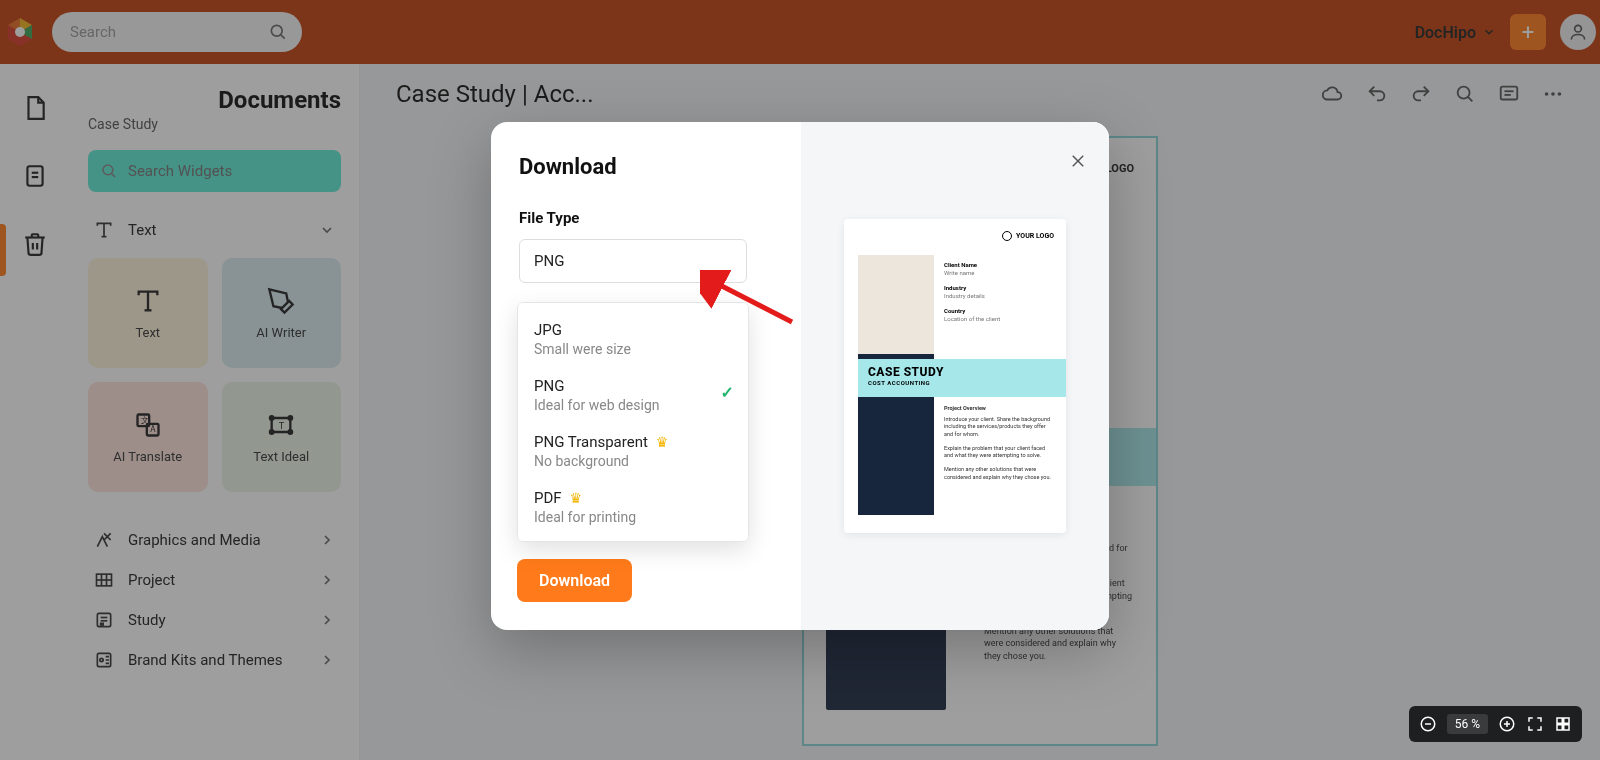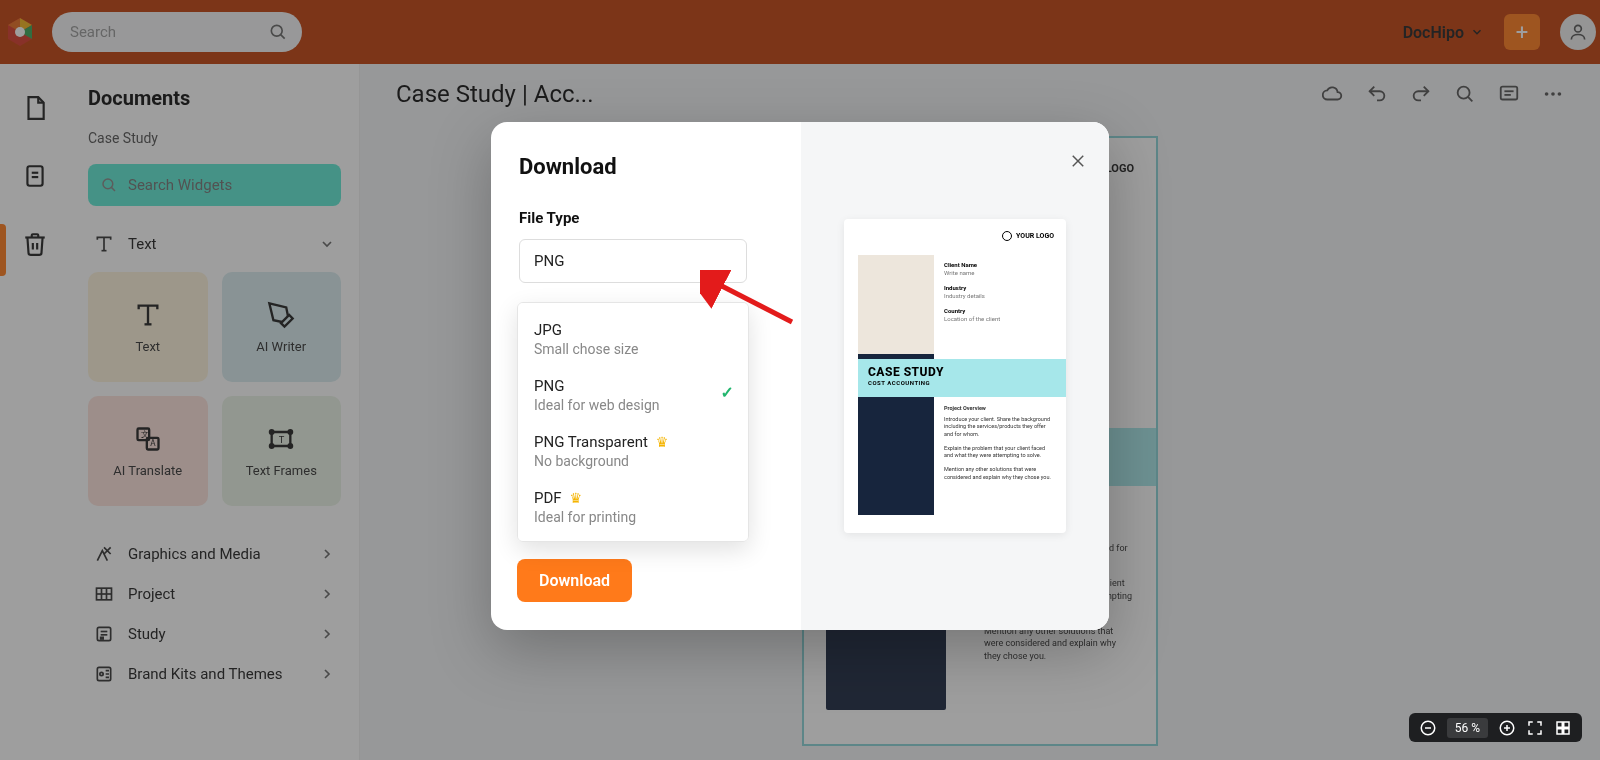--- a/index.html
+++ b/index.html
@@ -5,34 +5,34 @@
   * { box-sizing: border-box; margin: 0; padding: 0; font-family: -apple-system, BlinkMacSystemFont, "Segoe UI", Roboto, Helvetica, Arial, sans-serif; }
   body { width: 1600px; height: 760px; overflow: hidden; background: #f5f6f7; position: relative; }
 
   
   .topbar { position: absolute; top: 0; left: 0; right: 0; height: 64px; background: #c2410c; display: flex; align-items: center; padding: 0 4px; gap: 16px; }
   .logo { width: 32px; height: 32px; position: relative; }
   .search-wrap { position: relative; }
   .search-input { width: 250px; height: 40px; border: none; background: #f4f5f6; border-radius: 30px; padding: 0 46px 0 18px; font-size: 15px; color: #333; outline: none; }
   .search-input::placeholder { color: #999; }
   .search-icon-top { position: absolute; right: 14px; top: 50%; transform: translateY(-50%); color: #666; }
-  .topbar-right { margin-left: auto; display: flex; align-items: center; gap: 20px; text-align: center; }
+  .topbar-right { margin-left: auto; display: flex; align-items: center; gap: 14px; text-align: center; }
   .acct { font-size: 16px; font-weight: 600; color: #222; display: flex; align-items: center; gap: 6px; cursor: pointer;}
   .add-btn { width: 36px; height: 36px; background: #ff7a1a; border-radius: 6px; display: flex; align-items: center; justify-content: center; color: #fff; font-size: 22px; cursor: pointer; }
   .avatar { width: 36px; height: 36px; background: #eee; border-radius: 50%; display: flex; align-items: center; justify-content: center; color: #555; cursor:pointer; }
 
   
   .rail { position: absolute; left: 0; top: 64px; bottom: 0; width: 70px; background: #fff; display: flex; flex-direction: column; align-items: center; padding-top: 28px; gap: 36px; }
   .rail-item { width: 32px; height: 32px; display: flex; align-items: center; justify-content: center; color: #222; cursor: pointer; }
   .rail-item.active { position: relative; }
   .rail-active-indicator { position: absolute; left: 0; top: 160px; width: 6px; height: 52px; background: #ff7a1a; border-radius: 0 4px 4px 0;}
 
   
   .sidepanel { position: absolute; left: 70px; top: 64px; bottom: 0; width: 290px; background: #fff; padding: 22px 18px; border-right: 1px solid #eee;}
-  .sp-title { font-size: 20px; font-weight: 700; color: #111; margin-bottom: 20px; }
+  .sp-title { font-size: 24px; font-weight: 700; color: #111; margin-bottom: 2px; text-align: right; }
   .sp-sub { font-size: 14px; color: #555; margin-bottom: 18px; }
   .sp-search { position: relative; margin-bottom: 18px; }
   .sp-search input { width: 100%; height: 42px; background: #5eead4; border: none; border-radius: 8px; padding-left: 40px; font-size: 15px; outline: none;}
   .sp-search .si { position: absolute; left: 12px; top: 50%; transform: translateY(-50%); color: #888; }
   .sp-row { display: flex; align-items: center; justify-content: space-between; padding: 10px 6px; cursor: pointer; font-size: 15px; color: #222;}
   .sp-row .ic { width: 22px; margin-right: 12px; color: #333; display: inline-flex; }
   .sp-row-left{ display:flex; align-items:center;}
   .chev { color: #666; }
   .widget-grid { display: grid; grid-template-columns: 1fr 1fr; gap: 14px; margin: 8px 0 28px 0; }
   .wcard { height: 110px; border-radius: 10px; display: flex; flex-direction: column; align-items: center; justify-content: center; gap: 10px; font-size: 13px; color: #333; cursor: pointer; }
@@ -99,21 +99,21 @@
   .preview-card .pbanner .pbt{font-weight:800; font-size:12px; letter-spacing:0.5px;}
   .preview-card .pbanner .pbs{font-size:6px; font-weight:700; letter-spacing:0.5px;}
   .preview-card .pbody{position:absolute; top:186px; left:100px; right:12px; font-size:5.5px; line-height:1.4; color:#333;}
   .preview-card .pbody .ph{font-weight:700; margin-bottom:3px;}
   .preview-card .pbody p{margin-bottom:6px;}
 
   
   .arrow-annot{ position:absolute; top:270px; left:700px; width:100px; height:60px; z-index:20; pointer-events:none;}
 
   
-  .zoombar{ position:absolute; right:18px; bottom:18px; height:29px; background:#1e1f21; border-radius:6px; display:flex; align-items:center; padding:0 10px; gap:10px; color:#fff; font-size:13px;}
+  .zoombar{ position:absolute; right:18px; bottom:18px; height:36px; background:#1e1f21; border-radius:6px; display:flex; align-items:center; padding:0 10px; gap:10px; color:#fff; font-size:13px;}
   .zoombar .zb{ cursor:pointer; display:flex; align-items:center;}
   .zoombar .zv{ background:#3a3b3d; padding:3px 8px; border-radius:3px; font-size:12px;}
 
   svg{display:block;}
 </style>
 </head>
 <body>
 
 <div class="topbar">
   <div class="logo">
@@ -246,21 +246,21 @@
       <span class="wi">
           <svg width="28" height="28" viewBox="0 0 24 24" fill="none" stroke="currentColor" stroke-width="2">
             <rect x="4" y="6" width="16" height="12" rx="1"></rect>
             <circle cx="4" cy="6" r="1.5" fill="currentColor"></circle>
             <circle cx="20" cy="6" r="1.5" fill="currentColor"></circle>
             <circle cx="4" cy="18" r="1.5" fill="currentColor"></circle>
             <circle cx="20" cy="18" r="1.5" fill="currentColor"></circle>
             <text x="10" y="15" font-size="8" fill="currentColor" stroke="none">T</text>
           </svg>
         </span>
-      <span>Text Frames</span>
+      <span>Text Ideal</span>
     </div>
   </div>
 
   <div class="sp-row">
     <span class="sp-row-left">
         <span class="ic">
           <svg width="20" height="20" viewBox="0 0 24 24" fill="none" stroke="currentColor" stroke-width="2">
             <path d="M4 20 L10 8 L16 20"></path>
             <path d="M12 4l8 8M20 4l-8 8"></path>
           </svg>
@@ -413,21 +413,21 @@
     <div class="m-label">File Type</div>
     <div class="select-btn">
       <span>PNG</span>
     </div>
 
     <div class="dropdown">
       <div class="dd-item">
         <div class="dn">
             <span>JPG</span>
           </div>
-        <div class="ds">Small chose size</div>
+        <div class="ds">Small were size</div>
       </div>
       <div class="dd-item">
         <div class="dn">
             <span>PNG</span>
           </div>
         <div class="ds">Ideal for web design</div>
         <span class="chk">✓</span>
       </div>
       <div class="dd-item">
         <div class="dn">

